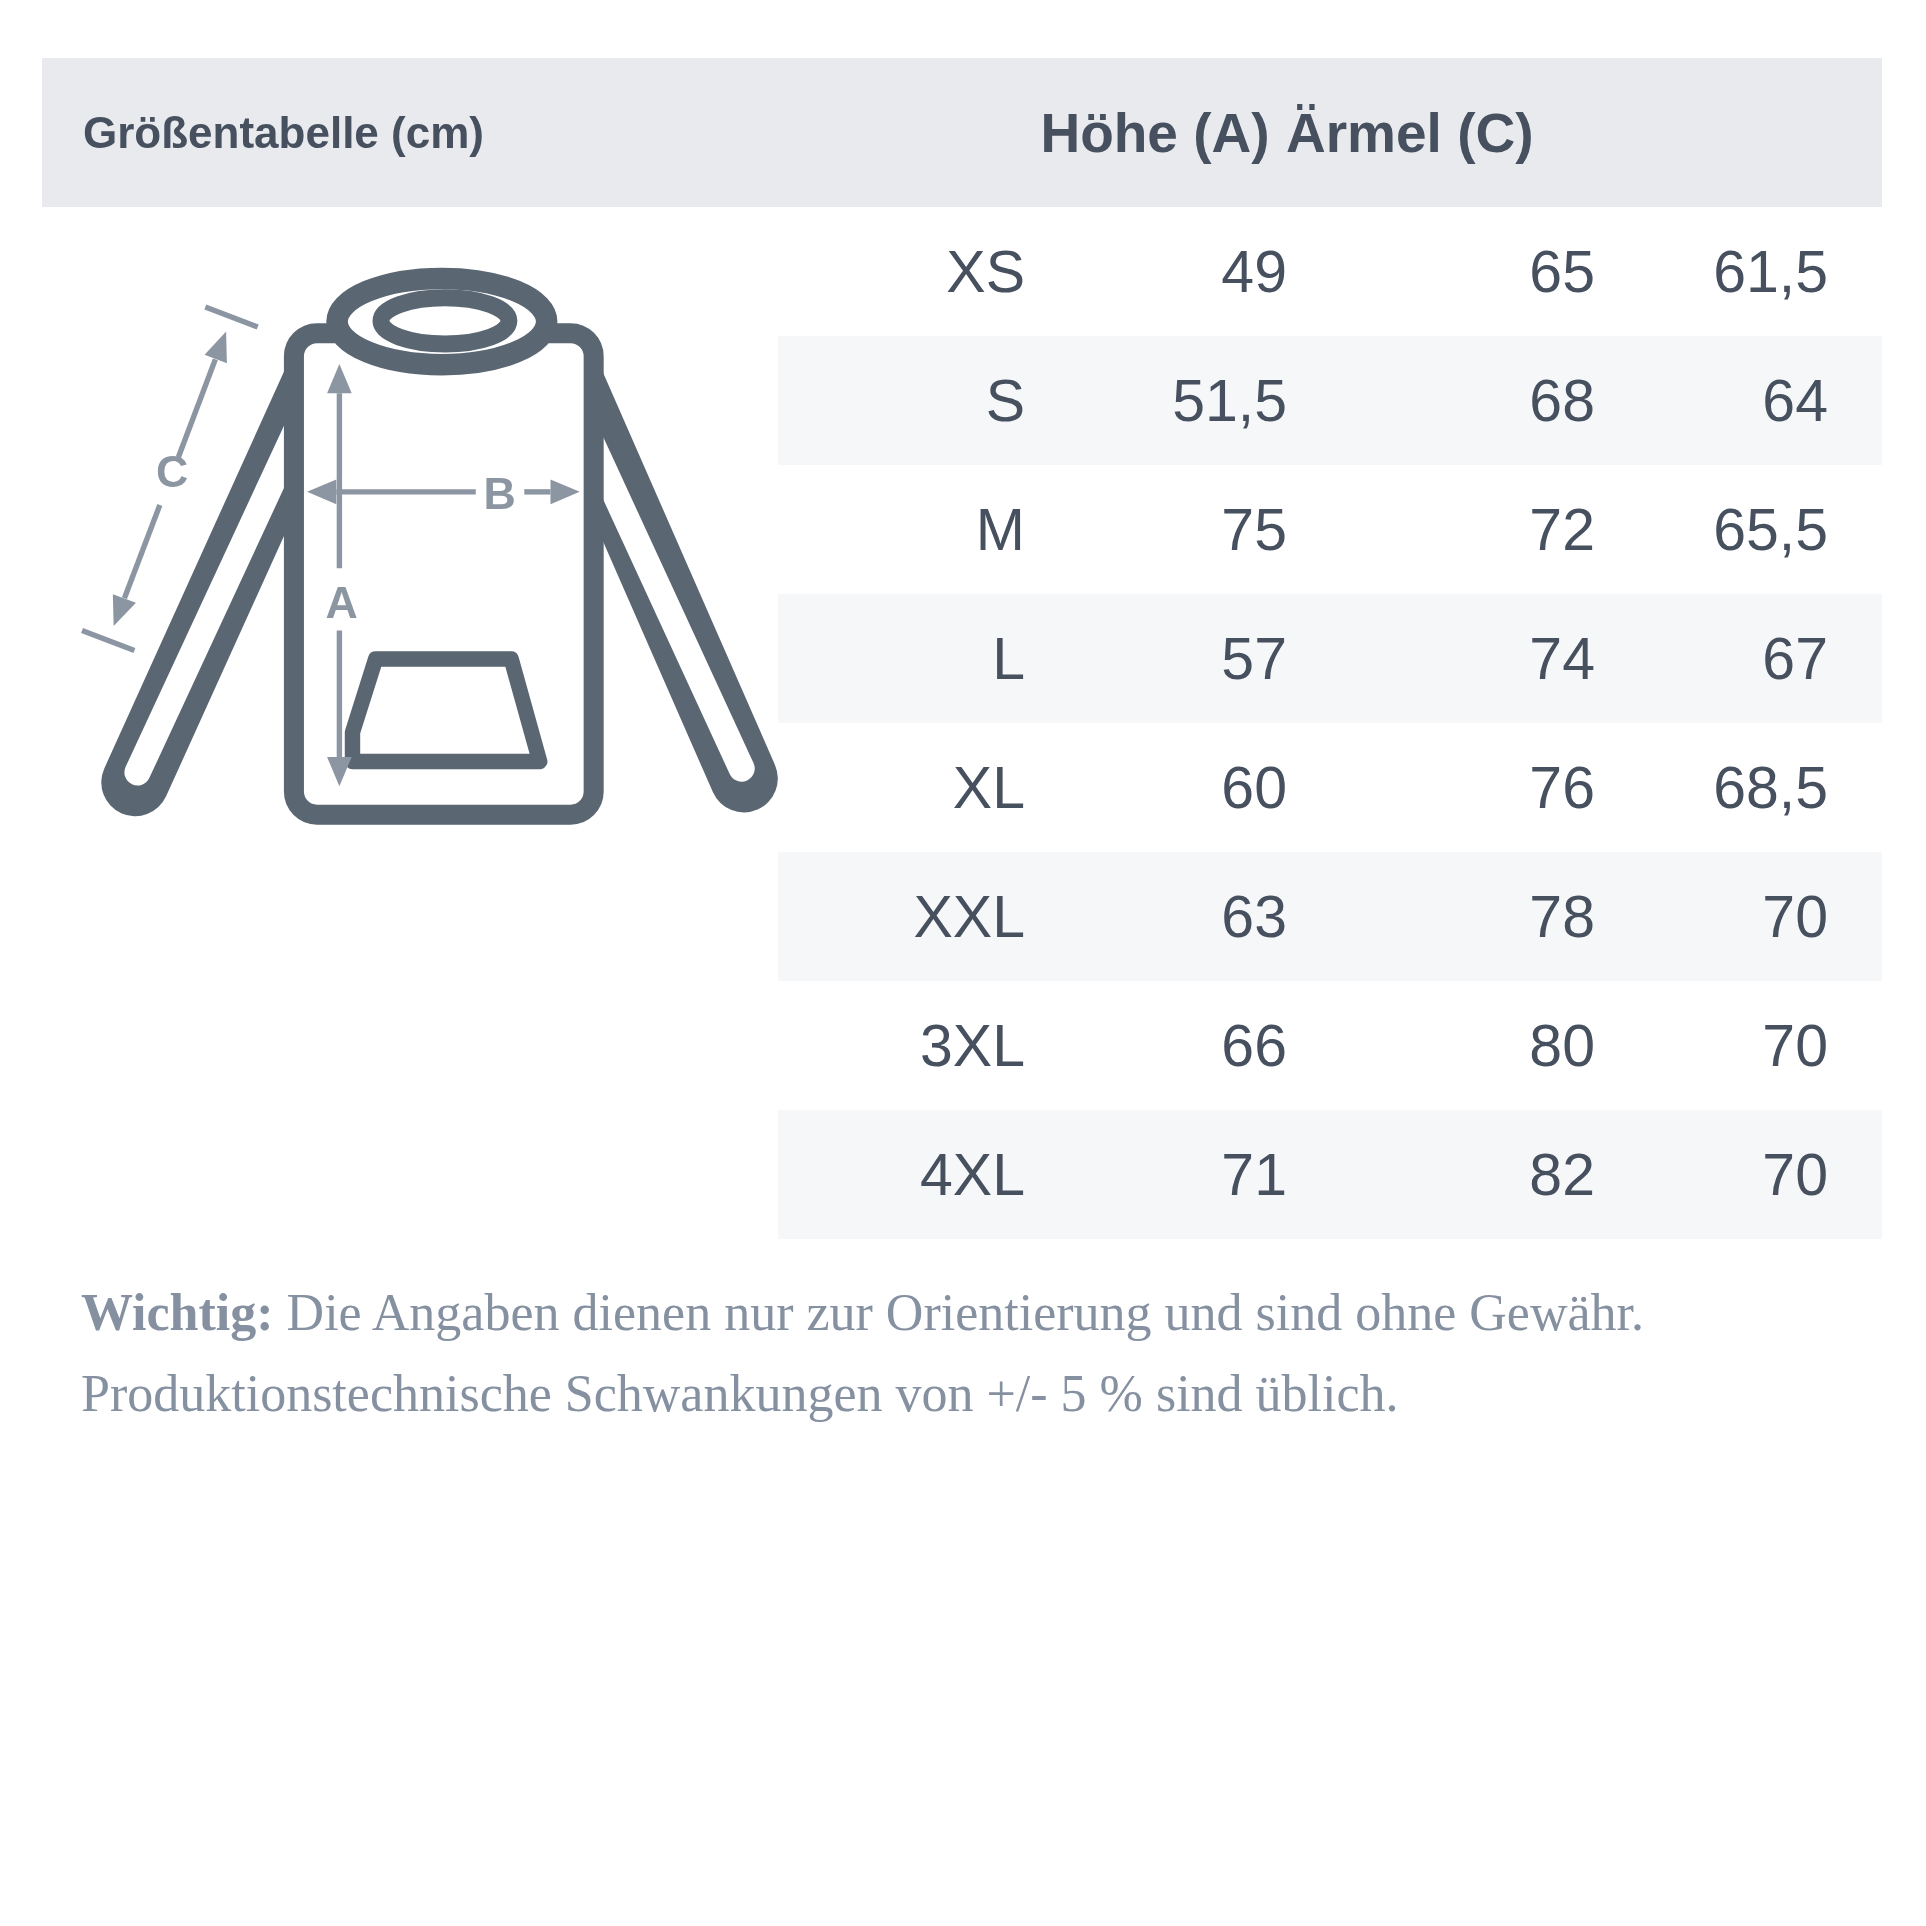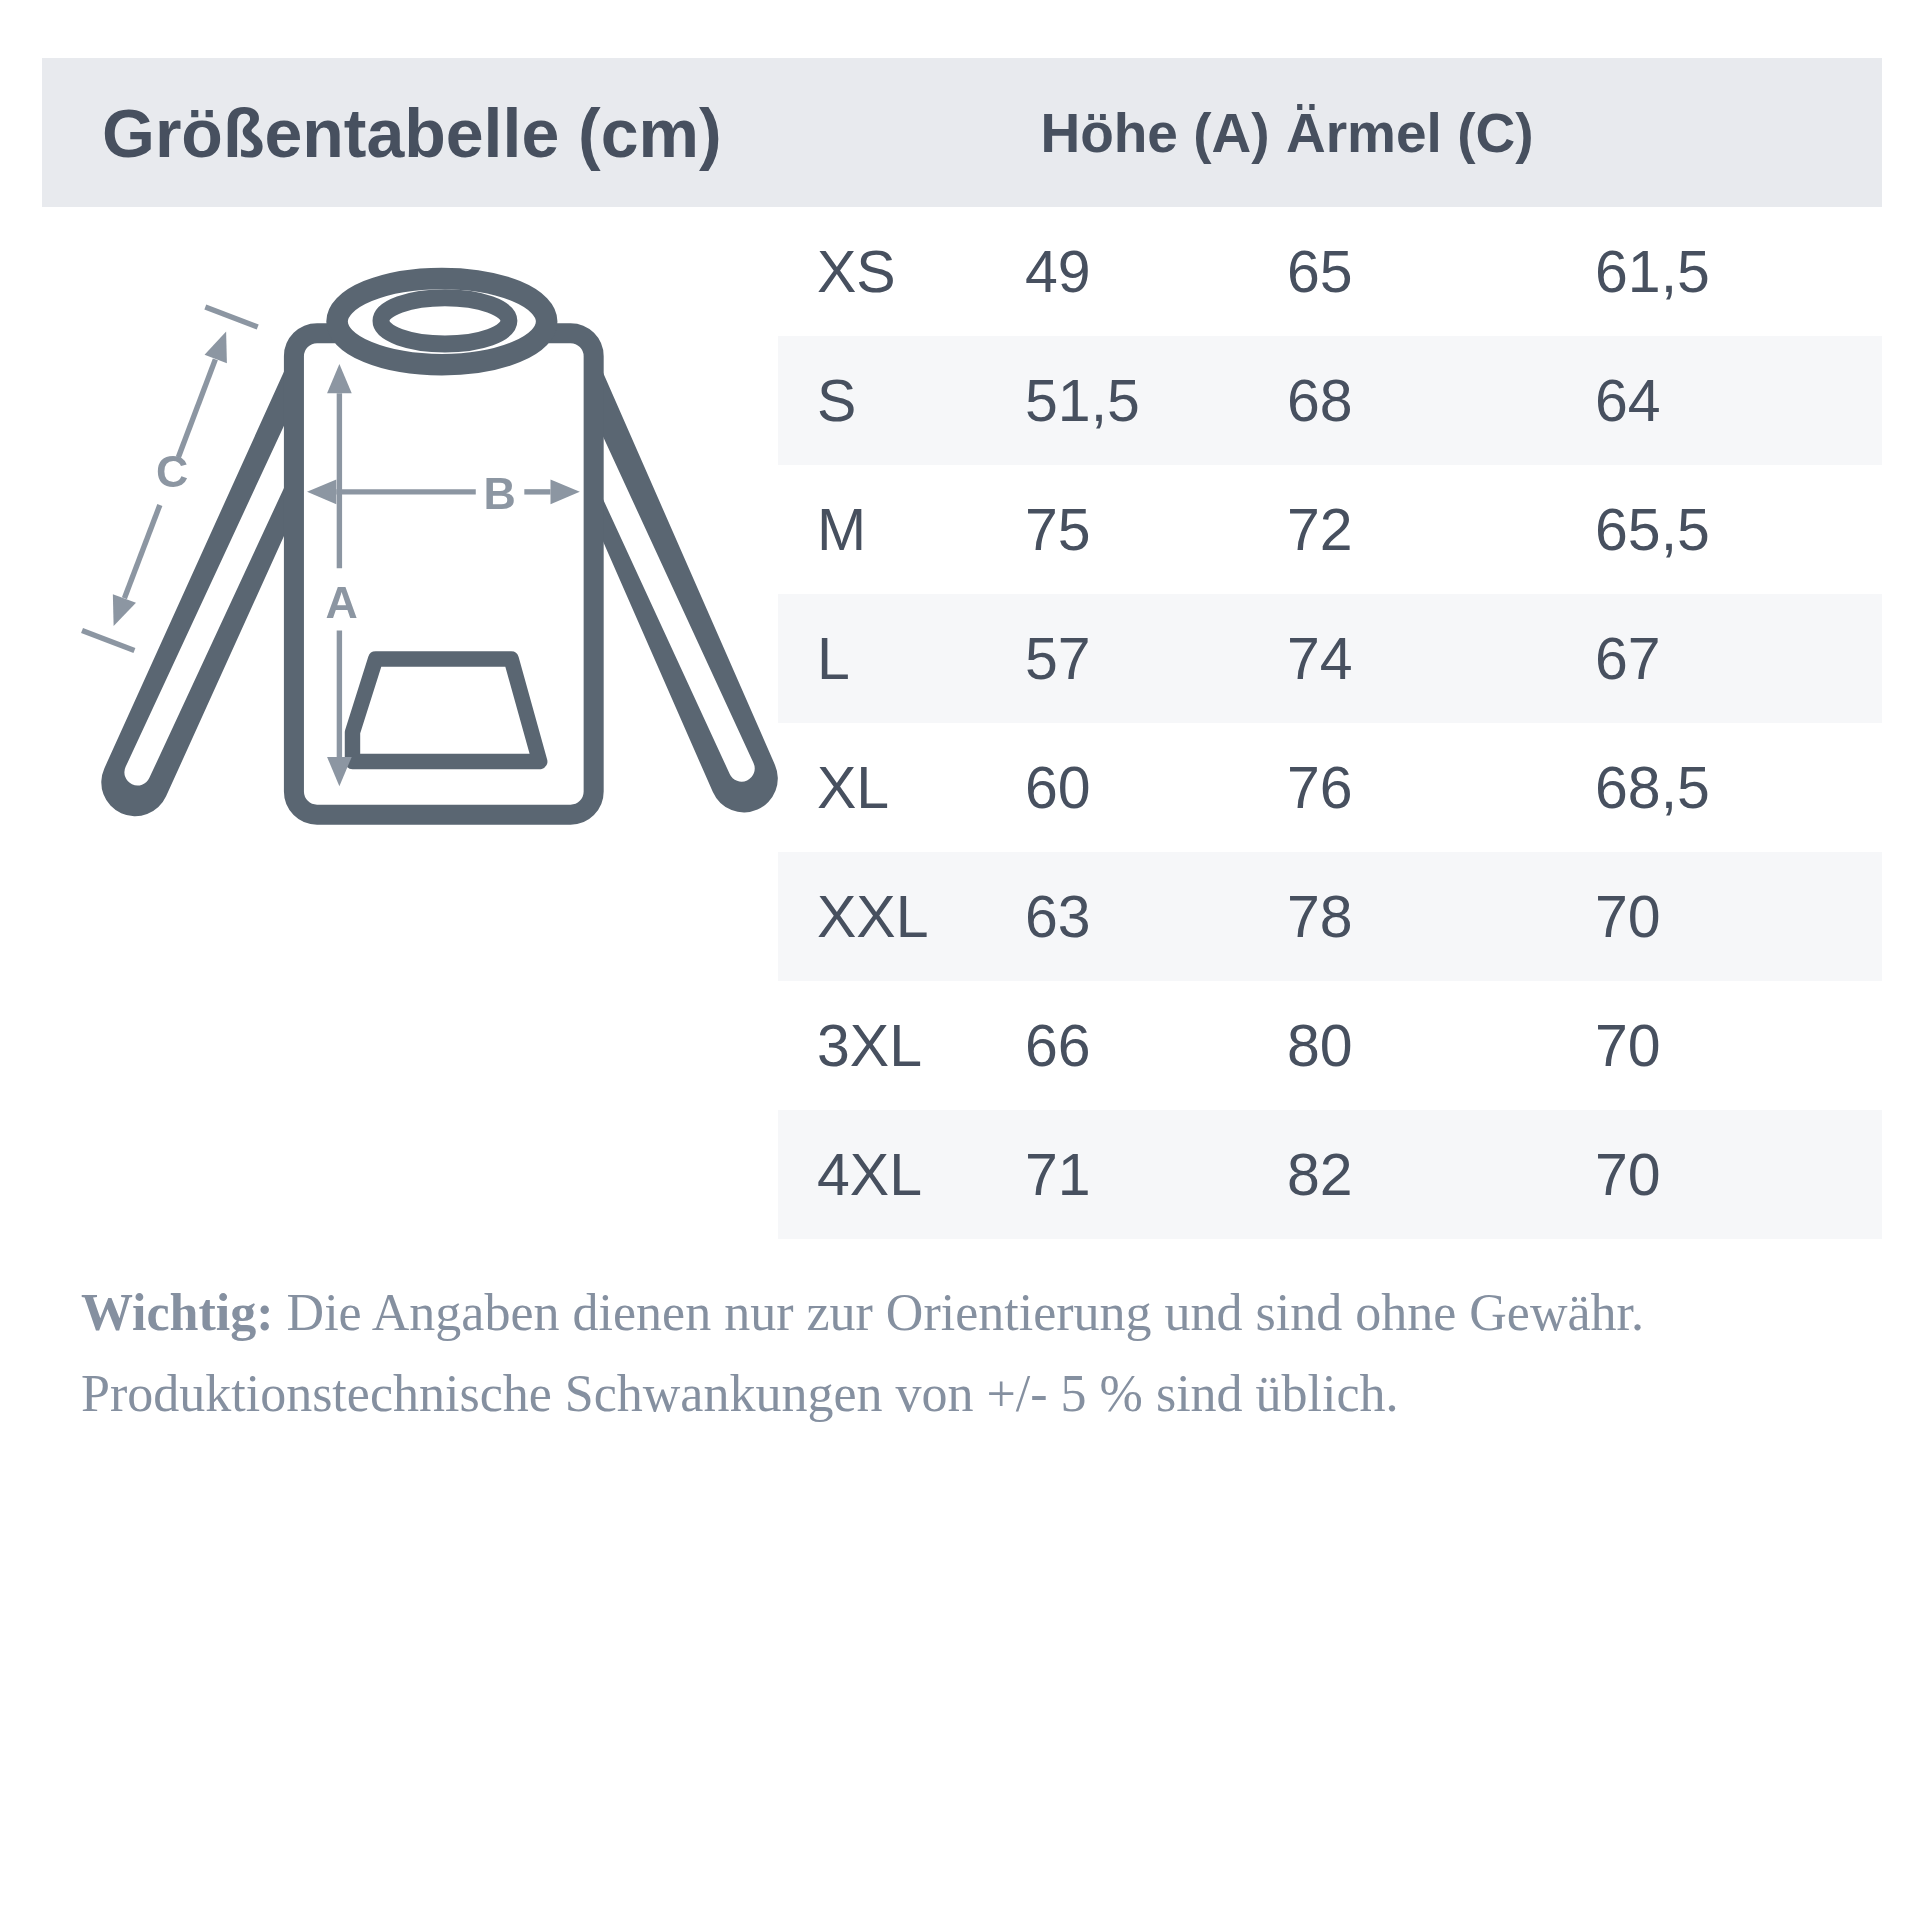--- a/index.html
+++ b/index.html
@@ -18,29 +18,29 @@
     font-family:"Liberation Sans","DejaVu Sans",sans-serif;
     color:var(--text_dark);
   }
   
   .header{
     position:absolute;left:42px;top:58px;width:1840px;height:149px;
     background:var(--header_bg);
     display:grid;grid-template-columns:982px 262px 308px 287px;
     align-items:center;font-weight:bold;
   }
-  .header .title{font-size:68px;padding-left:60px;white-space:nowrap;}
+  .header .title{font-size:44px;padding-left:41px;white-space:nowrap;}
   .header .col{font-size:55px;text-align:center;white-space:nowrap;}
   .header .col.c4{padding-right:70px;}
   
   .rows{position:absolute;left:778px;top:207px;width:1104px;}
   .row{
     height:129px;
     display:grid;grid-template-columns:247px 262px 308px 287px;
-    align-items:center;text-align:left;
+    align-items:center;text-align:right;
     font-size:59px;color:var(--text_dark);
   }
   .row.alt{background:var(--row_alt_bg);}
   .row .size{padding-left:39px;}
   .row .c4{padding-right:54px;}
   
   .diagram{position:absolute;left:62px;top:239px;width:732px;height:609px;}
   .diagram svg{overflow:visible;display:block;}
   
   .footer{

